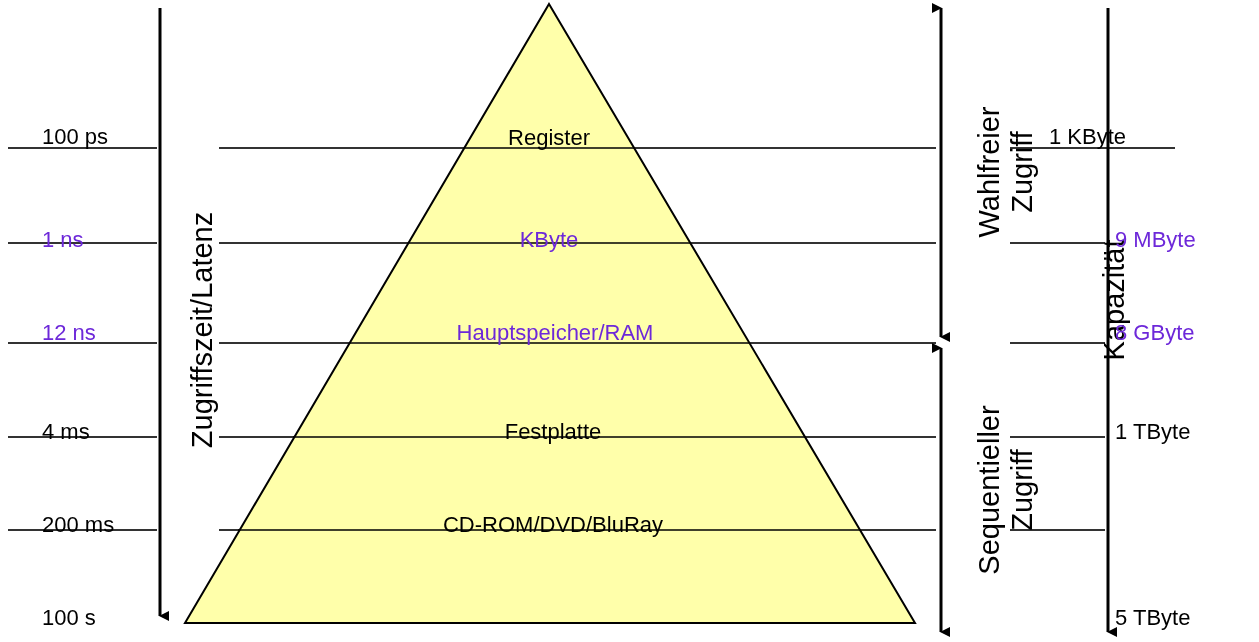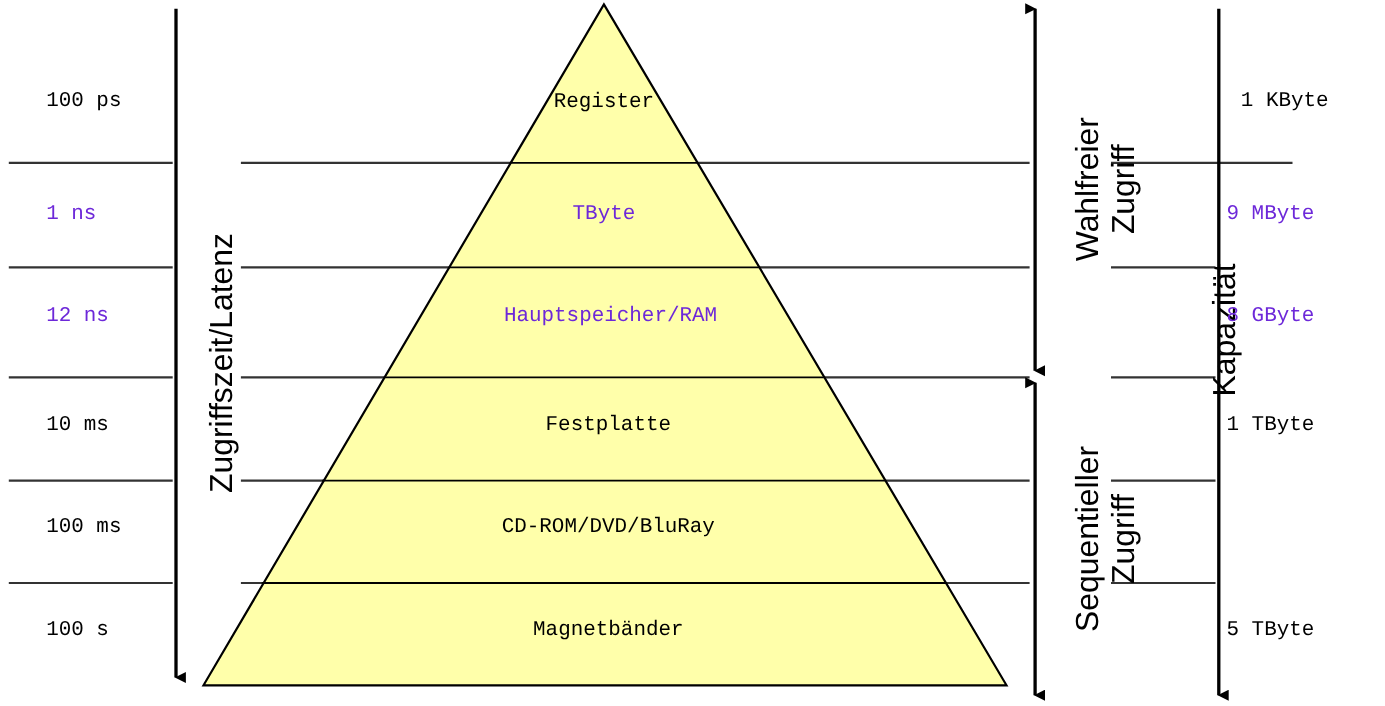--- a/index.html
+++ b/index.html
@@ -19,25 +19,26 @@
   }
   .svg-layer {
     position: absolute;
     left: 0;
     top: 0;
     width: 1259px;
     height: 642px;
   }
   .txt {
     position: absolute;
-    font-family: Liberation Mono, monospace;
-    font-size: 19px;
+    font-family: Liberation Sans, sans-serif;
+    font-size: 22px;
     color: #000000;
     white-space: nowrap;
     line-height: 1;
+    margin-top: 44px;
   }
   .txt.blue { color: #6d28d9; }
   .txt.center {
     transform: translateX(-50%);
     text-align: left;
   }
   .vlabel {
     position: absolute;
     font-family: "Liberation Sans", sans-serif;
     font-size: 29px;
@@ -103,40 +104,39 @@
     <line x1="941" y1="8" x2="941" y2="337" stroke="#000000" stroke-width="3" marker-start="url(#arrow-up)" marker-end="url(#arrow-down)"></line>
 
     <line x1="941" y1="348" x2="941" y2="632" stroke="#000000" stroke-width="3" marker-start="url(#arrow-up)" marker-end="url(#arrow-down)"></line>
 
     <line x1="1108" y1="8" x2="1108" y2="632" stroke="#000000" stroke-width="3" marker-end="url(#arrow-down)"></line>
   </svg>
 
   <div class="txt" style="left:42px; top:82px;">100 ps</div>
   <div class="txt blue" style="left:42px; top:185px;">1 ns</div>
   <div class="txt blue" style="left:42px; top:278px;">12 ns</div>
-  <div class="txt" style="left:42px; top:377px;">10 ms</div>
-  <div class="txt" style="left:42px; top:470px;">100 ms</div>
+  <div class="txt" style="left:42px; top:377px;">4 ms</div>
+  <div class="txt" style="left:42px; top:470px;">200 ms</div>
   <div class="txt" style="left:42px; top:563px;">100 s</div>
 
   <div class="vlabel rot" style="left:188px; top:330px;">Zugriffszeit/Latenz</div>
 
   <div class="txt center" style="left:549px; top:83px;">Register</div>
-  <div class="txt center blue" style="left:549px; top:185px;">TByte</div>
+  <div class="txt center blue" style="left:549px; top:185px;">KByte</div>
   <div class="txt center blue" style="left:555px; top:278px;">Hauptspeicher/RAM</div>
   <div class="txt center" style="left:553px; top:470px;">CD-ROM/DVD/BluRay</div>
   <div class="txt center" style="left:553px; top:377px;">Festplatte</div>
-  <div class="txt center" style="left:553px; top:563px;">Magnetbänder</div>
 
   <div class="vlabel rot" style="left:975px; top:172px;">Wahlfreier</div>
   <div class="vlabel rot" style="left:1008px; top:172px;">Zugriff</div>
 
   <div class="vlabel rot" style="left:975px; top:490px;">Sequentieller</div>
   <div class="vlabel rot" style="left:1008px; top:490px;">Zugriff</div>
 
   <div class="vlabel rot" style="left:1100px; top:300px;">Kapazität</div>
 
-  <div class="txt" style="left:1128px; top:82px;">1 KByte</div>
+  <div class="txt" style="left:1049px; top:82px;">1 KByte</div>
   <div class="txt blue" style="left:1115px; top:185px;">9 MByte</div>
   <div class="txt blue" style="left:1115px; top:278px;">8 GByte</div>
   <div class="txt" style="left:1115px; top:377px;">1 TByte</div>
   <div class="txt" style="left:1115px; top:563px;">5 TByte</div>
 
 </div>
 
 </body></html>

